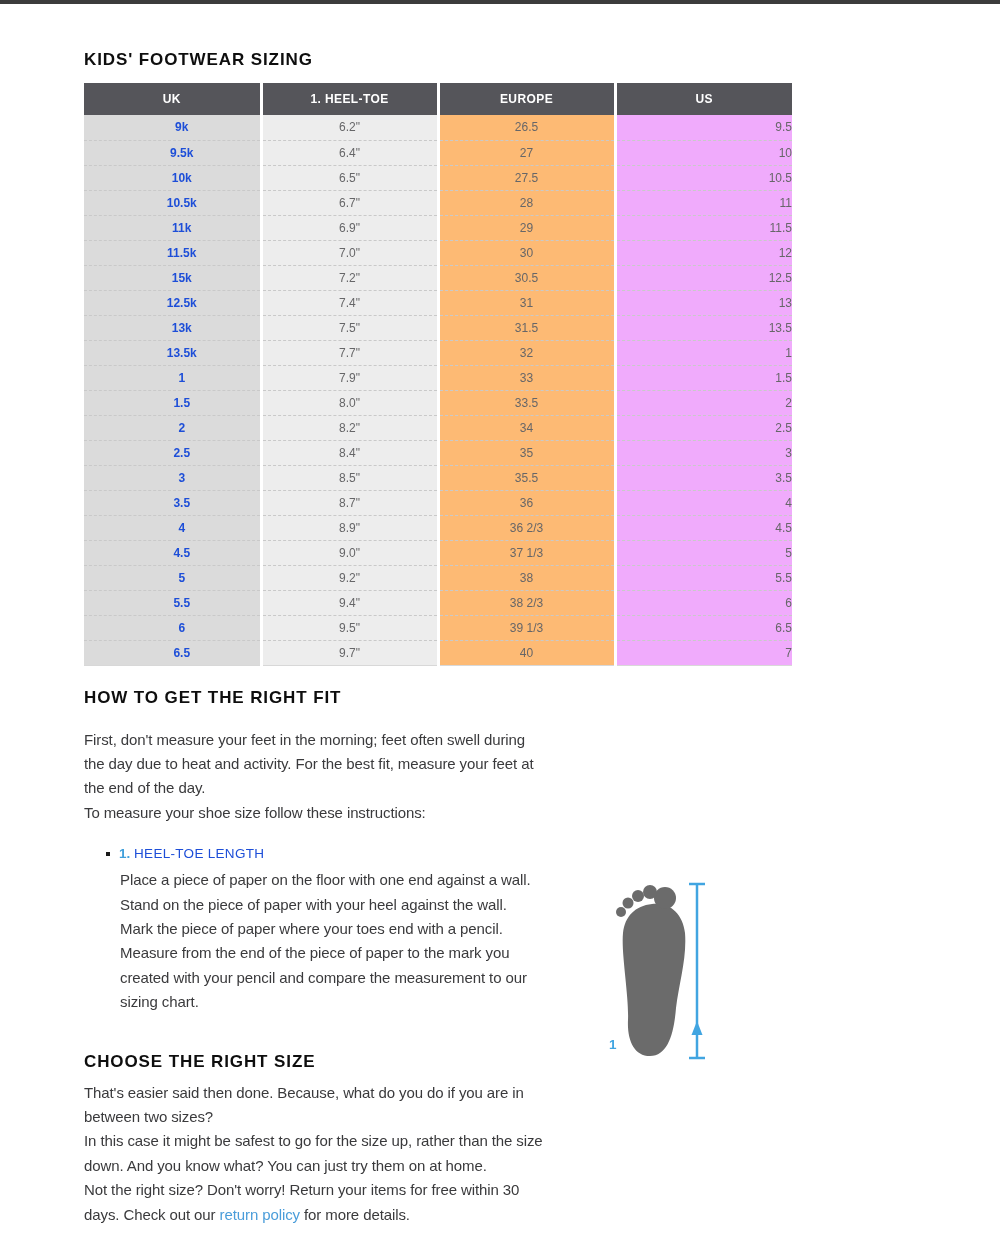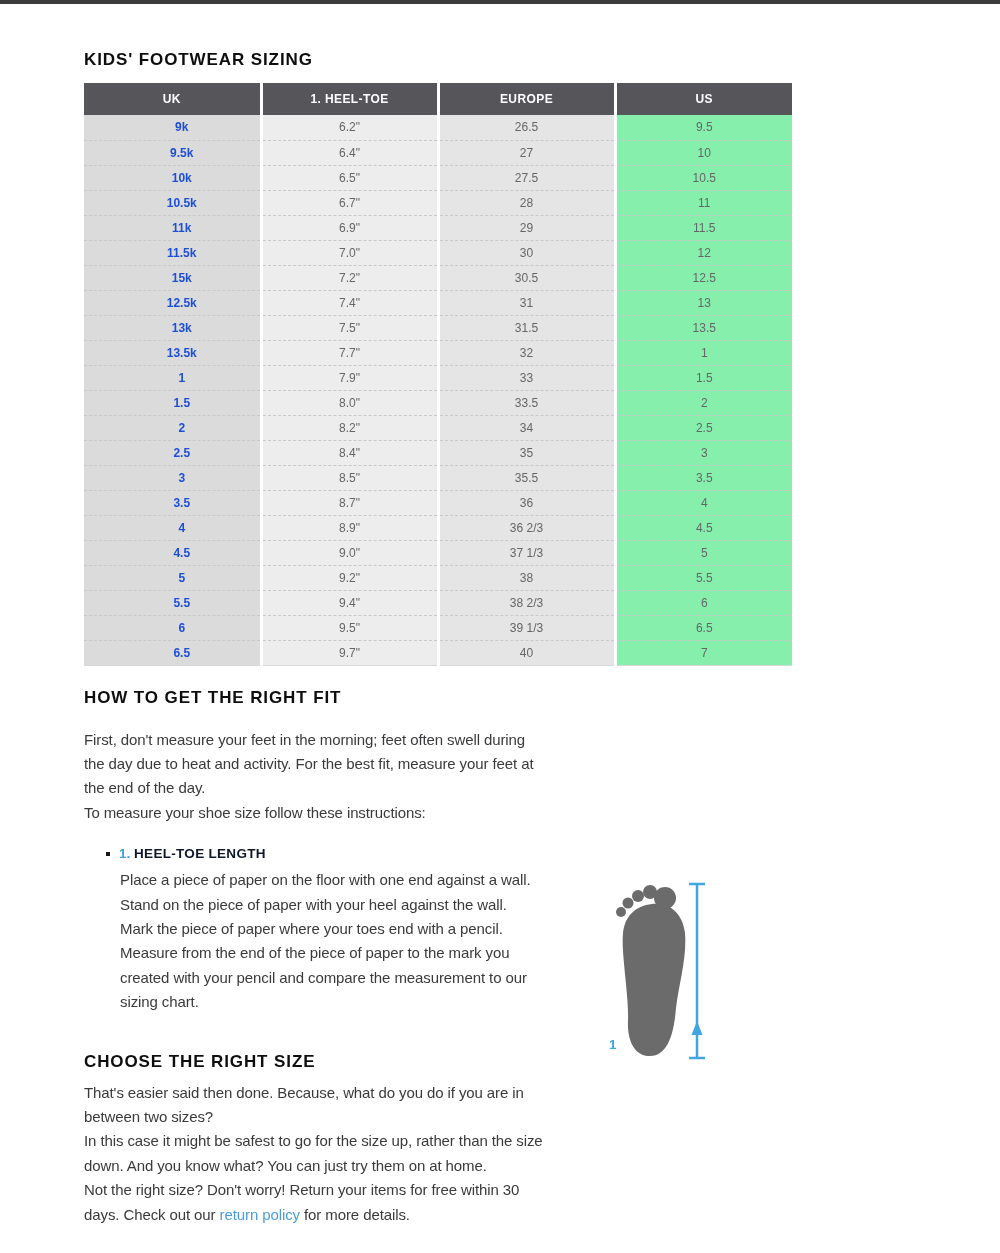--- a/index.html
+++ b/index.html
@@ -23,36 +23,36 @@
     text-align: center; font-size: 12px; padding: 0;
   }
   table.sizing th {
     background: #55555a; color: #ffffff; font-weight: bold; height: 32px;
     letter-spacing: 0.4px;
   }
   table.sizing td { height: 25px; border-bottom: 1px dashed #c9c9c9; color: #666668; }
   table.sizing th + th, table.sizing td + td { border-left: 3px solid #ffffff; }
   table.sizing td.c0 { background: #dbdbdb; font-weight: bold; color: #1d4ed8; padding-left: 20px; }
   table.sizing td.c1 { background: #ededed; }
-  table.sizing td.c2 { background: #e5e5e5; margin-top: 36px; }
-  table.sizing td.c3 { background: #86efac; }
+  table.sizing td.c2 { background: #fdba74; margin-top: 36px; }
+  table.sizing td.c3 { background: #f0abfc; text-align: right; }
   table.sizing tr:last-child td { border-bottom: 1px solid #d8d8d8; }
 
   p.body-text {
     font-size: 15px; line-height: 24.4px; color: #3a3a3c;
     white-space: pre-line; letter-spacing: -0.1px;
   }
   p.intro { margin: 20px 0 0 0; }
   .step-head { margin: 20px 0 0 22px; font-size: 13.5px; line-height: 18px; }
   .bullet-square {
     display: inline-block; width: 4px; height: 4px; background: #1a1a1a;
     vertical-align: 2px; margin-right: 9px;
   }
   .step-number { color: #41a0dc; font-weight: bold; }
-  .step-title { color: #0f172a; font-weight: bold; letter-spacing: 0.3px; }
+  .step-title { color: #1d4ed8; font-weight: normal; letter-spacing: 0.3px; }
   .step-body { margin: 5px 0 0 36px; }
   .size-body { margin: 9px 0 0 0; }
   a.inline-link { color: #4a9dda; text-decoration: none; cursor: pointer; }
 
   .foot-figure { position: absolute; left: 580px; top: 858px; width: 185px; height: 225px; }
 </style>
 </head>
 <body>
 
 <div class="topbar"></div>

